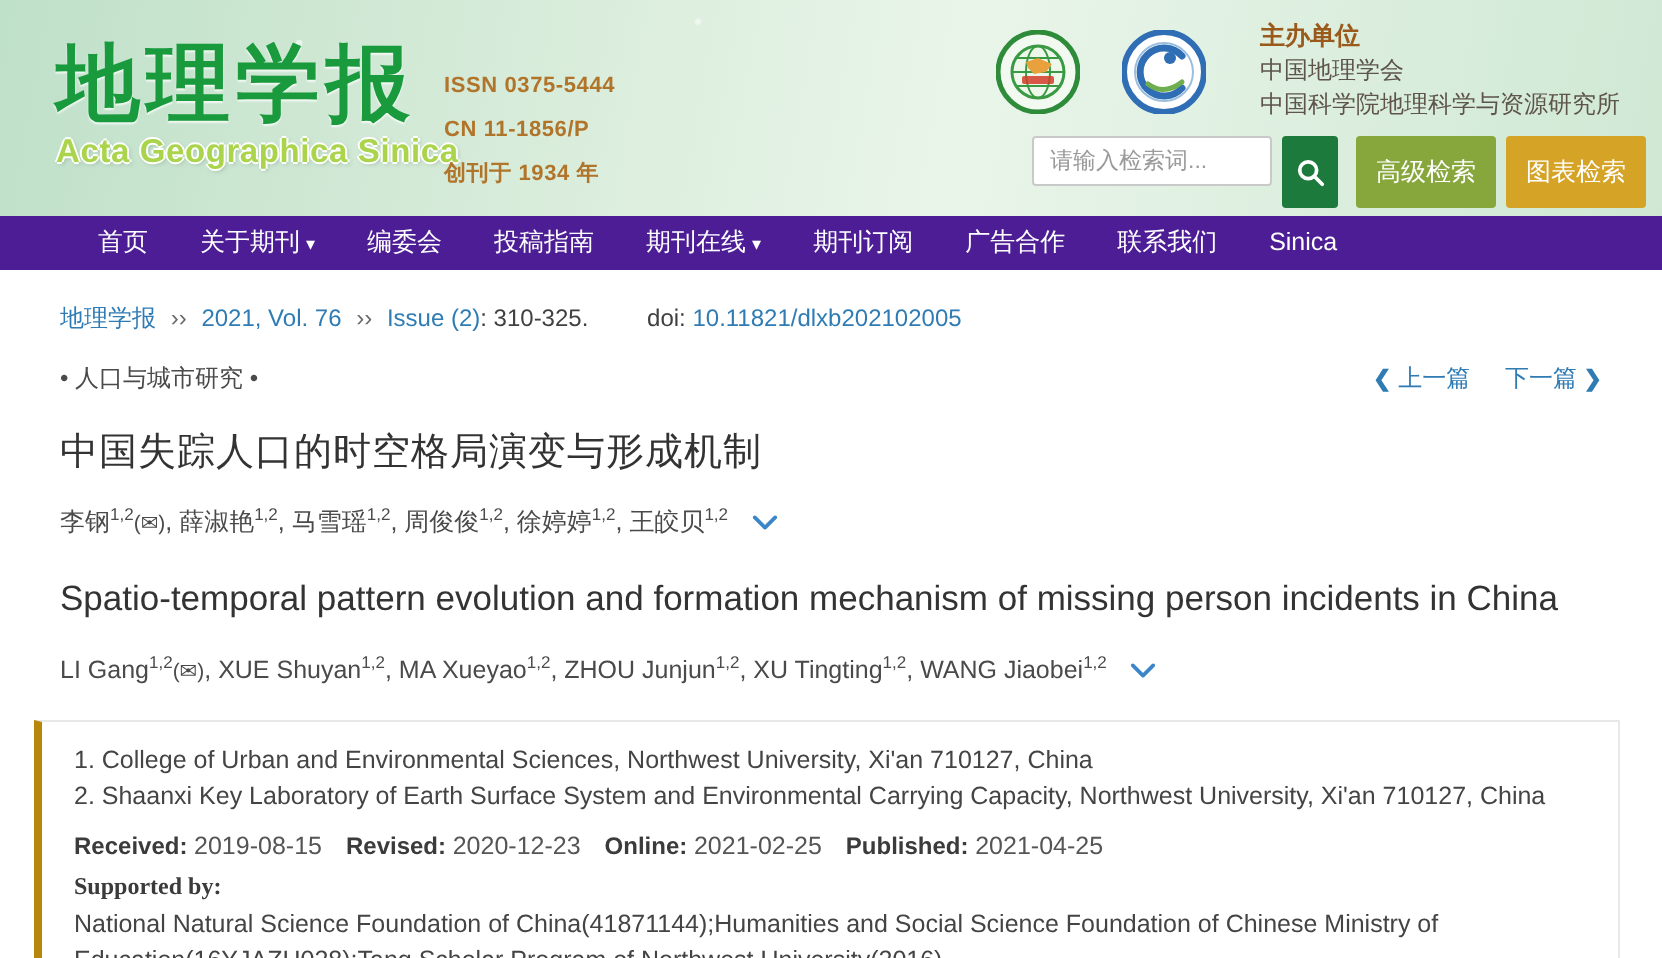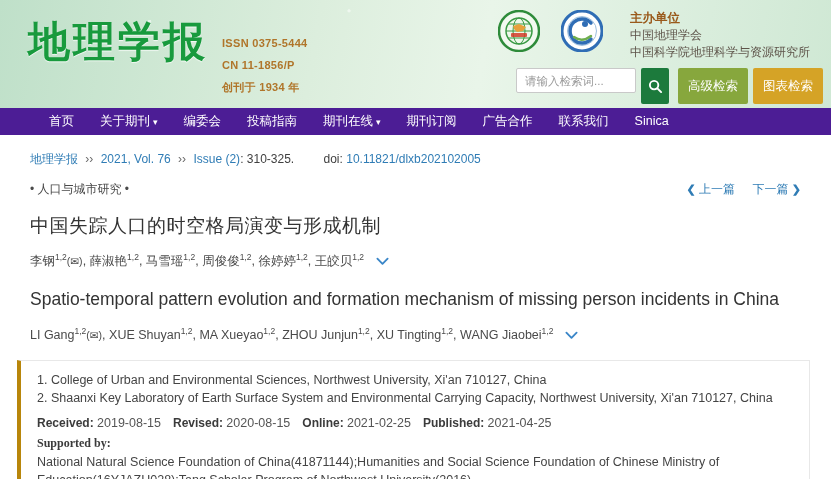--- a/index.html
+++ b/index.html
@@ -25,21 +25,21 @@
   }
   .brand-en {
     font-size:16.5px; font-weight:700; color:#a9d44b; letter-spacing:.3px; margin-top:1px;
     text-shadow:-1px 0 0 #fff, 1px 0 0 #fff, 0 -1px 0 #fff, 0 1px 0 #fff, 1px 1px 2px rgba(120,150,120,.5);
   }
   .issn-block {
     position:absolute; left:222px; top:32px;
     font-size:11px; font-weight:700; color:#b0752a; line-height:22px; letter-spacing:.3px;
   }
   .header-right { position:absolute; left:498px; top:10px; }
-  .sponsor-row { display:flex; align-items:flex-start; gap:21px; }
+  .sponsor-row { display:flex; align-items:center; gap:21px; }
   .logo { width:42px; height:42px; flex:0 0 auto; }
   .sponsor-text { font-size:12px; line-height:17px; color:#5e544a; margin-left:6px; }
   .sponsor-label { font-size:12.5px; font-weight:700; color:#9a5a1c; }
   .search-row { display:flex; gap:5px; margin-top:7px; margin-left:18px; }
   .search-input {
     width:120px; height:25px; border:1px solid #c9c9c9; border-radius:2px;
     padding:0 8px; font-size:11.5px; color:#444; background:#fff;
     font-family:"Liberation Sans", sans-serif;
   }
   .search-input::placeholder { color:#9a9a9a; }
@@ -87,20 +87,21 @@
   .date-pair span { color:#555; }
   .supported-label { margin-top:6px; font-weight:700; font-size:12px; color:#3b3b3b;font-family:Liberation Serif, serif; }
   .supported-text { margin-top:3px; line-height:17.5px; max-width:700px; color:#444; }
 </style>
 </head>
 <body>
 
 <header class="site-header">
   <div class="brand">
     <div class="brand-cn">地理学报</div>
+    <div class="brand-en">Acta Geographica Sinica</div>
   </div>
   <div class="issn-block">
     <div>ISSN 0375-5444</div>
     <div>CN 11-1856/P</div>
     <div>创刊于 1934 年</div>
   </div>
   <div class="header-right">
     <div class="sponsor-row">
       <span class="logo">
         <svg viewBox="0 0 42 42" width="42" height="42">
@@ -192,17 +193,17 @@
     <span id="authors-en"><span class="author"><span>LI Gang</span><sup>1,2</sup><span class="mail">(✉)</span></span>, <span class="author"><span>XUE Shuyan</span><sup>1,2</sup></span>, <span class="author"><span>MA Xueyao</span><sup>1,2</sup></span>, <span class="author"><span>ZHOU Junjun</span><sup>1,2</sup></span>, <span class="author"><span>XU Tingting</span><sup>1,2</sup></span>, <span class="author"><span>WANG Jiaobei</span><sup>1,2</sup></span></span><span class="expand-icon"><svg viewBox="0 0 14 9" width="13" height="9">
           <polyline points="1.5,1.5 7,7 12.5,1.5" fill="none" stroke="#3a86c8" stroke-width="2" stroke-linecap="round" stroke-linejoin="round"></polyline>
         </svg></span>
   </div>
 
   <div class="info-box">
     <div id="affiliations">
         <div class="affil-line">1. College of Urban and Environmental Sciences, Northwest University, Xi'an 710127, China</div>
         <div class="affil-line">2. Shaanxi Key Laboratory of Earth Surface System and Environmental Carrying Capacity, Northwest University, Xi'an 710127, China</div>
       </div>
-    <div class="dates-row" id="dates"><span class="date-pair"><b>Received: </b><span>2019-08-15</span></span><span class="date-pair"><b>Revised: </b><span>2020-08-15</span></span><span class="date-pair"><b>Online: </b><span>2021-02-25</span></span><span class="date-pair"><b>Published: </b><span>2021-04-25</span></span></div>
+    <div class="dates-row" id="dates"><span class="date-pair"><b>Received: </b><span>2019-08-15</span></span><span class="date-pair"><b>Revised: </b><span>2020-12-23</span></span><span class="date-pair"><b>Online: </b><span>2021-02-25</span></span><span class="date-pair"><b>Published: </b><span>2021-04-25</span></span></div>
     <div class="supported-label">Supported by:</div>
     <div class="supported-text">National Natural Science Foundation of China(41871144);Humanities and Social Science Foundation of Chinese Ministry of Education(16YJAZH028);Tang Scholar Program of Northwest University(2016)</div>
   </div>
 </main>
 
 </body></html>

